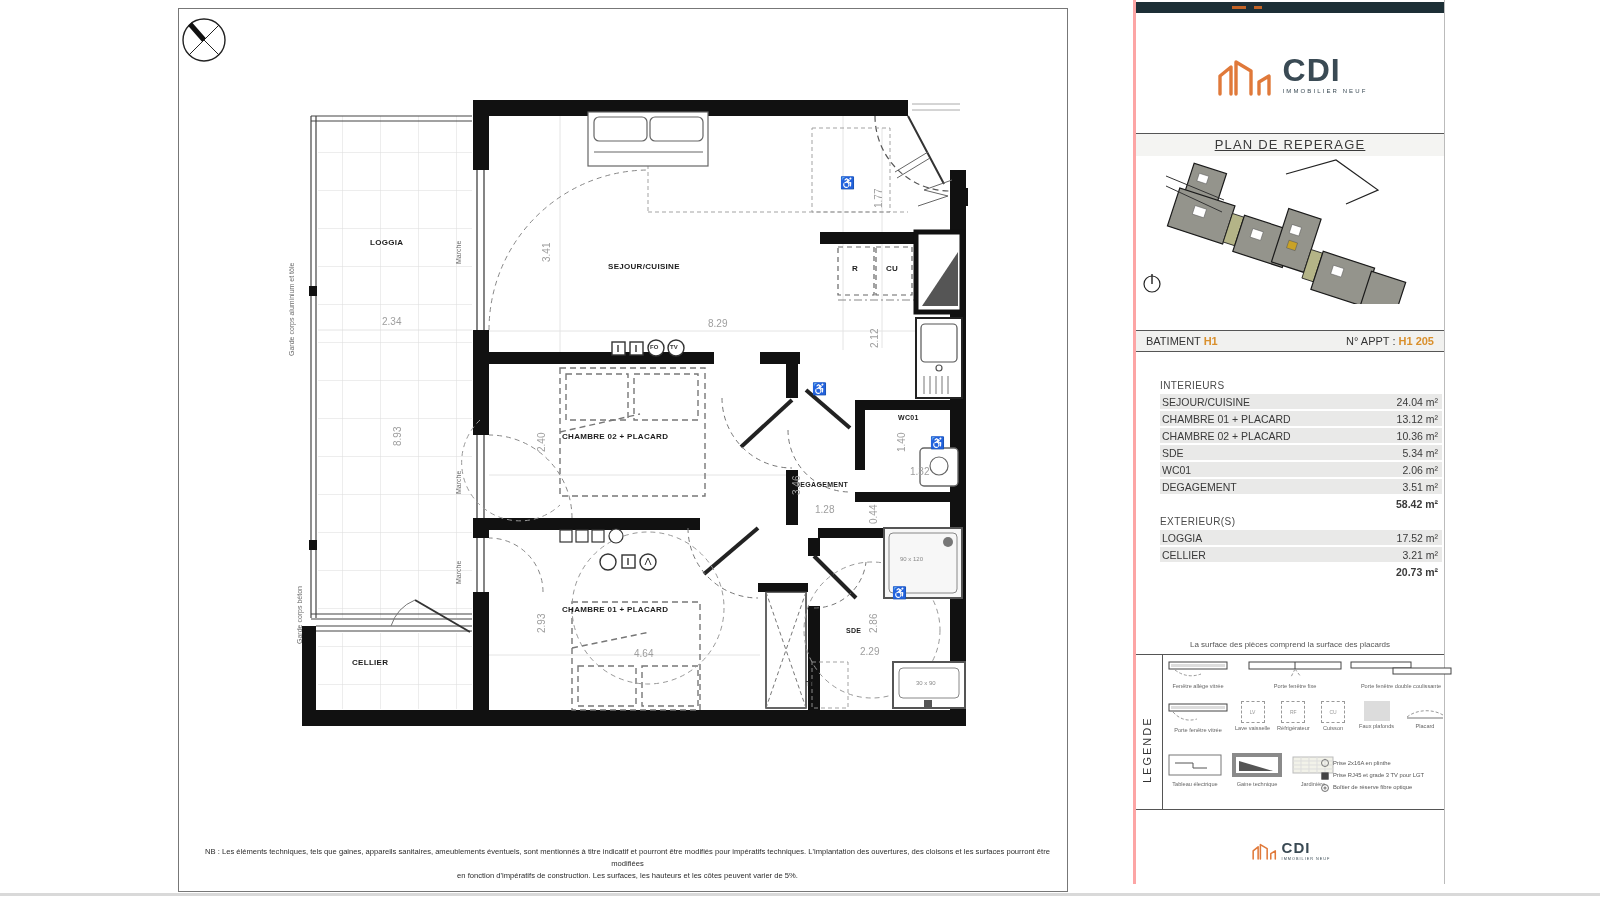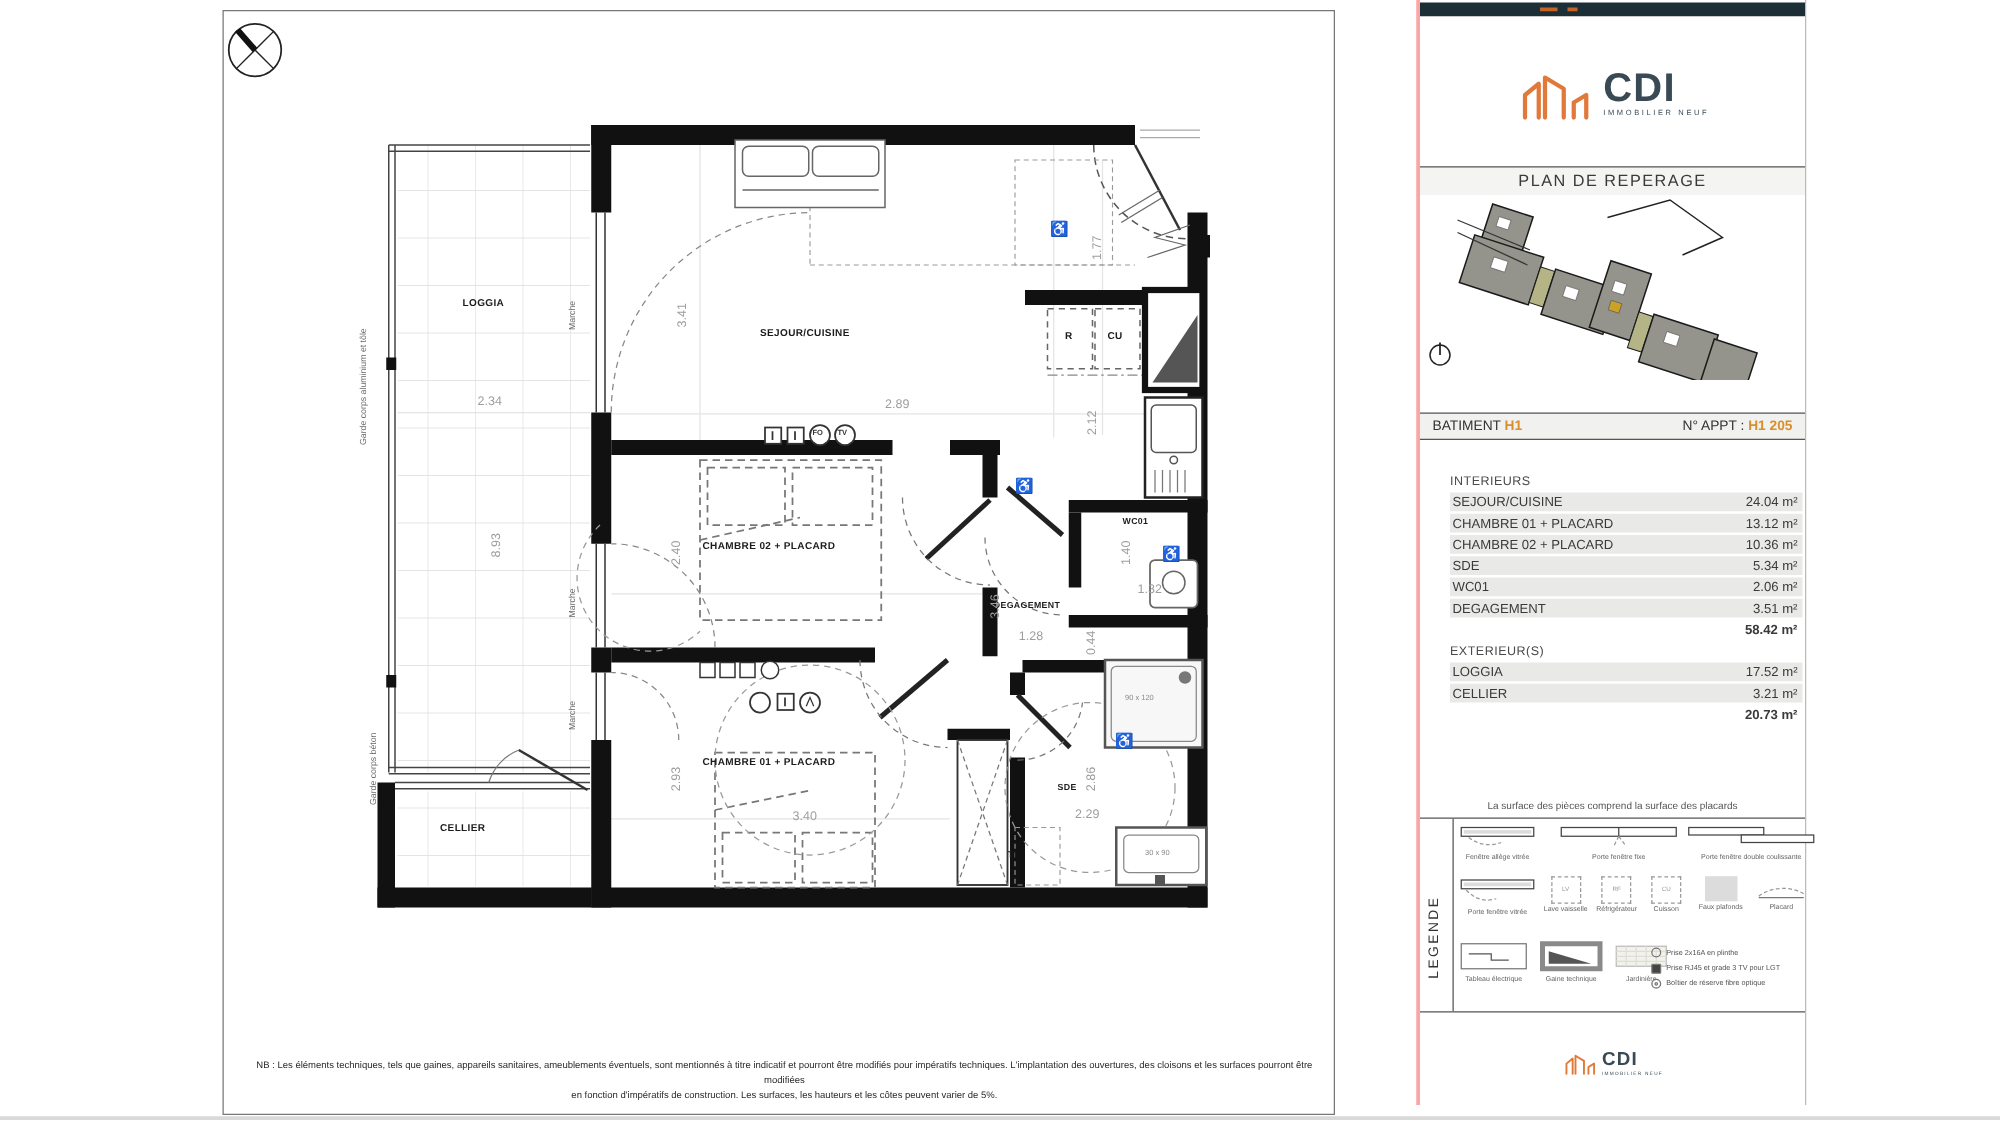--- a/index.html
+++ b/index.html
@@ -17,21 +17,21 @@
   .nb-note{position:absolute;left:195px;top:846px;width:865px;text-align:center;font-size:7.6px;color:#2b2b2b;line-height:1.6;z-index:5;}
   .bottom-strip{position:absolute;left:0;top:893px;width:1600px;height:3px;background:#d9d9d9;}
   
   .panel{position:absolute;left:1085px;top:0;width:308px;height:884px;background:#fff;border-left:3px solid #fca5a5;border-right:1px solid #bbb;margin-left:48px;}
   .panel-topstrip{position:absolute;left:0;top:2px;width:308px;height:11px;background:#1d2f36;}
   .panel-topstrip .dash{position:absolute;top:4px;height:3px;background:#c36427;}
   .logo-block{position:absolute;left:0;top:18px;width:308px;height:112px;display:flex;align-items:center;justify-content:center;gap:8px;}
   .logo-txt{display:flex;flex-direction:column;align-items:flex-start;}
   .logo-name{font-size:32px;font-weight:bold;color:#3a4a54;letter-spacing:1px;line-height:1;}
   .logo-tag{font-size:6px;letter-spacing:2.1px;color:#3a4a54;margin-top:2px;}
-  .reperage-bar{position:absolute;left:0;top:133px;width:308px;height:22px;line-height:22px;text-align:center;background:#f4f4f2;border-top:1px solid #555;border-bottom:1px solid #555;font-size:13px;color:#3a3a3a;letter-spacing:1.2px;}
+  .reperage-bar{position:absolute;left:0;top:133px;width:308px;height:22px;line-height:22px;text-align:center;background:#f4f4f2;border-top:1px solid #555;border-bottom:1px solid #555;font-size:13px;color:#3a3a3a;letter-spacing:1.2px;text-decoration:underline;}
   .minimap{position:absolute;left:0;top:156px;width:308px;height:148px;background:#fff;}
   .info-row{position:absolute;left:0;width:308px;height:22px;background:#f1f1ef;border-top:1px solid #555;border-bottom:1px solid #555;font-size:11px;color:#333;display:flex;align-items:center;justify-content:space-between;padding:0 10px;box-sizing:border-box;}
   .info-row b{font-weight:bold;color:#222;}
   .accent{color:#d98f2b;font-weight:bold;}
   .tbl{position:absolute;left:24px;width:282px;}
   .tbl-title{font-size:10px;color:#4a4a4a;letter-spacing:.4px;margin-bottom:3px;}
   .tbl-row{display:flex;justify-content:space-between;background:#e9e9e8;margin-bottom:2px;padding:2px 4px 1px 2px;font-size:10.5px;color:#3a3a3a;}
   .tbl-total{text-align:right;font-size:10.5px;color:#3a3a3a;padding:2px 4px;font-weight:bold;}
   .surface-note{position:absolute;left:0;top:640px;width:308px;text-align:center;font-size:8px;color:#555;}
   .legend{position:absolute;left:0;top:654px;width:308px;height:154px;border-top:1px solid #555;border-bottom:1px solid #555;display:flex;}
@@ -271,31 +271,31 @@
   <span class="room" style="left:352px;top:658px;">CELLIER</span>
   <span class="room" style="left:806px;top:679px;">TI</span>
   <span class="room" style="left:852px;top:264px;">R</span>
   <span class="room" style="left:886px;top:264px;">CU</span>
   <span class="sock" style="left:650px;top:344px;">FO</span>
   <span class="sock" style="left:670px;top:344px;">TV</span>
 
   <span class="dim" style="left:382px;top:316px;">2.34</span>
   <span class="vdim" style="left:392px;top:446px;">8.93</span>
   <span class="vdim" style="left:541px;top:262px;">3.41</span>
-  <span class="dim" style="left:708px;top:318px;">2.89</span>
+  <span class="dim" style="left:708px;top:318px;">8.29</span>
   <span class="vdim" style="left:873px;top:208px;">1.77</span>
   <span class="vdim" style="left:869px;top:348px;">2.12</span>
   <span class="vdim" style="left:536px;top:452px;">2.40</span>
   <span class="vdim" style="left:791px;top:495px;">3.46</span>
   <span class="dim" style="left:815px;top:504px;">1.28</span>
   <span class="vdim" style="left:896px;top:452px;">1.40</span>
   <span class="dim" style="left:910px;top:466px;">1.32</span>
   <span class="vdim" style="left:868px;top:524px;">0.44</span>
   <span class="vdim" style="left:536px;top:633px;">2.93</span>
-  <span class="dim" style="left:634px;top:648px;">3.40</span>
+  <span class="dim" style="left:634px;top:648px;">4.64</span>
   <span class="vdim" style="left:868px;top:633px;">2.86</span>
   <span class="dim" style="left:860px;top:646px;">2.29</span>
 
   <span class="vann" style="left:288px;top:356px;">Garde corps aluminium et tôle</span>
   <span class="vann" style="left:296px;top:644px;">Garde corps béton</span>
   <span class="vann" style="left:455px;top:264px;">Marche</span>
   <span class="vann" style="left:455px;top:494px;">Marche</span>
   <span class="vann" style="left:455px;top:584px;">Marche</span>
 
   <span class="tinylbl" style="left:900px;top:556px;">90 x 120</span>

